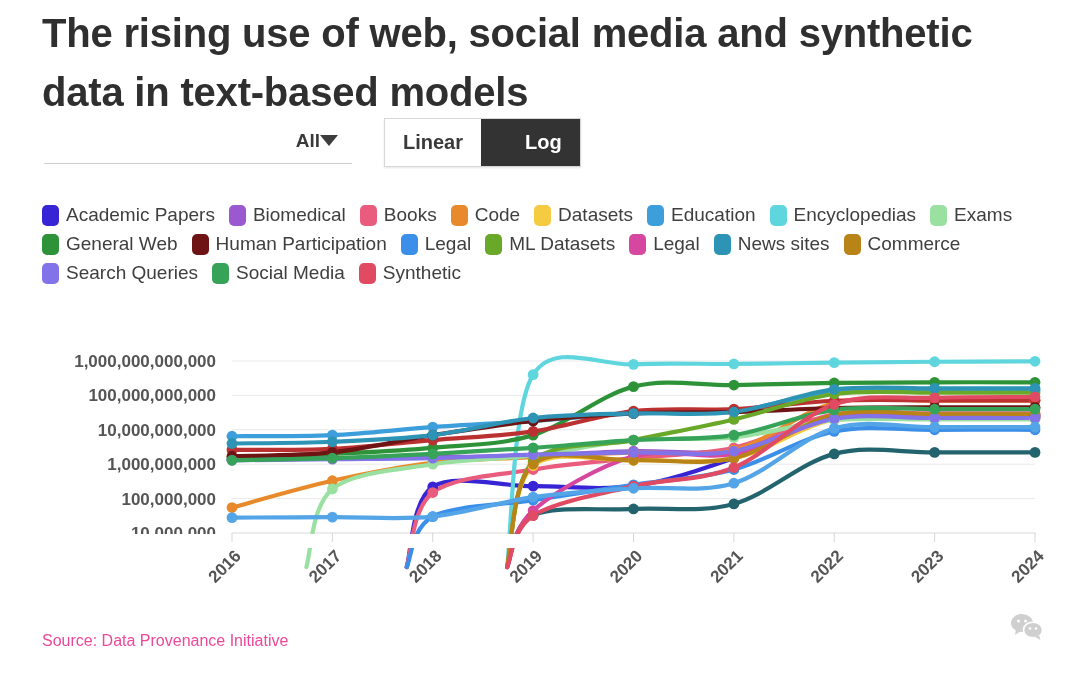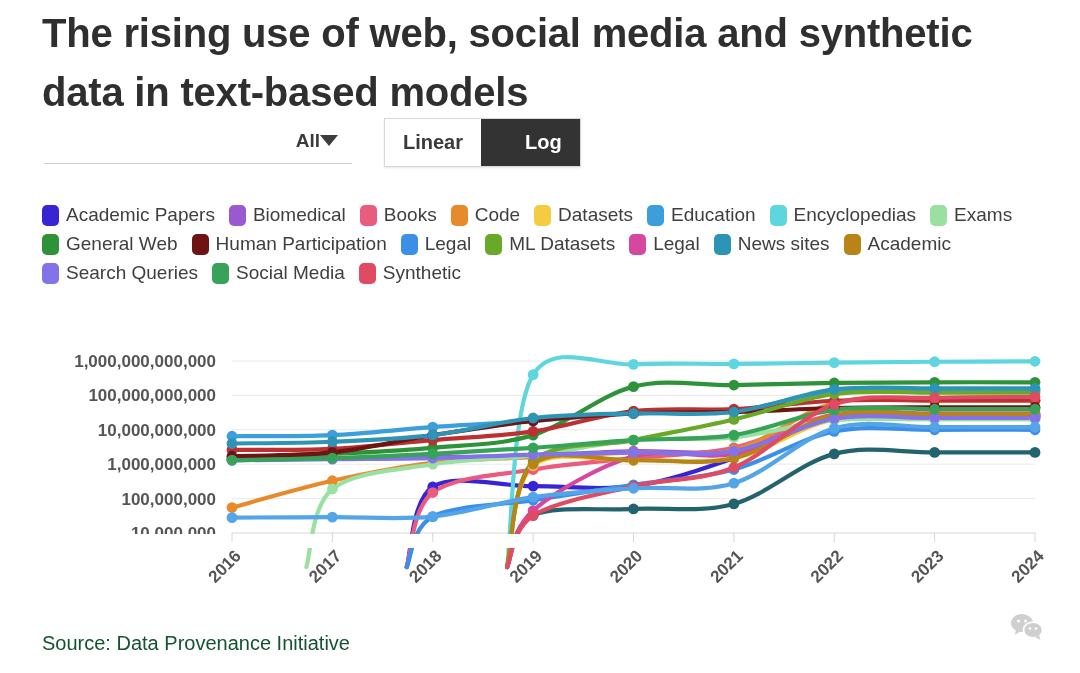--- a/index.html
+++ b/index.html
@@ -143,22 +143,22 @@
     font-size: 17px;
     fill: #555555;
     text-anchor: end;
     font-family: "Liberation Sans", sans-serif;
   }
   
   #source {
     position: absolute;
     left: 42px;
     top: 632px;
-    font-size: 20px;
-    color: #14532d;
+    font-size: 16px;
+    color: #ec4899;
   }
   #watermark {
     position: absolute;
     right: 26px;
     top: 612px;
     display: flex;
     align-items: center;
     color: #cfcfcf;
   }
   #watermark .wm-text {
@@ -238,21 +238,21 @@
       <div class="legend-item">
         <span class="legend-swatch" style="background: rgb(214, 71, 159);"></span>
         <span class="legend-label">Legal</span>
       </div>
       <div class="legend-item">
         <span class="legend-swatch" style="background: rgb(45, 148, 181);"></span>
         <span class="legend-label">News sites</span>
       </div>
       <div class="legend-item">
         <span class="legend-swatch" style="background: rgb(185, 132, 23);"></span>
-        <span class="legend-label">Academic</span>
+        <span class="legend-label">Commerce</span>
       </div>
       <div class="legend-item">
         <span class="legend-swatch" style="background: rgb(130, 116, 232);"></span>
         <span class="legend-label">Search Queries</span>
       </div>
       <div class="legend-item">
         <span class="legend-swatch" style="background: rgb(54, 163, 89);"></span>
         <span class="legend-label">Social Media</span>
       </div>
       <div class="legend-item">

